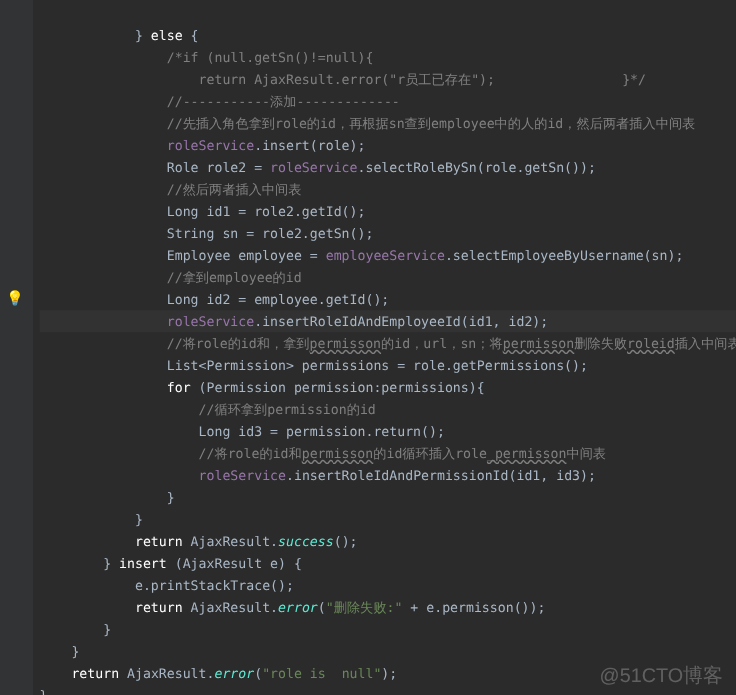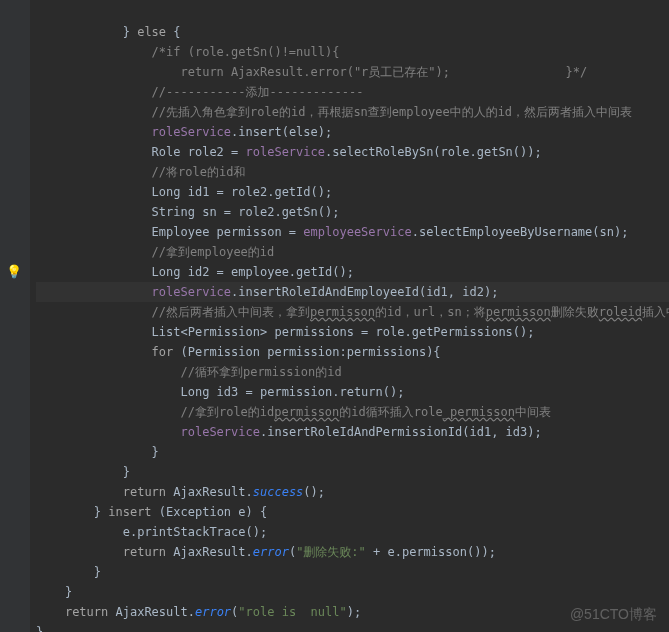--- a/index.html
+++ b/index.html
@@ -33,68 +33,68 @@
   .code {
     padding: 2px 0 2px 6px;
     white-space: pre;
     flex: 1;
   }
   .hl-line {
     background: #323232;
     display: inline-block;
     width: 100%;
   }
-  .kw { color: #a3a3a3; }
+  .kw { color: #ffffff; }
   .str { color: #6a8759; }
   .fld { color: #9876aa; }
-  .static { color: #3b82f6; font-style: italic; }
+  .static { color: #5eead4; font-style: italic; }
   .cmt { color: #808080; }
   .wavy { text-decoration: underline wavy #808080; text-decoration-skip-ink: none; }
   .watermark {
     position: absolute;
     bottom: 8px;
     right: 12px;
     color: rgba(255,255,255,0.25);
     font-family: sans-serif;
-    font-size: 14px;
+    font-size: 18px;
   }
 </style>
 </head>
 <body>
 
 <div class="editor">
   <div class="gutter">
     <span class="bulb" style="top:262px">💡</span>
   </div>
   <div class="code">
 <span>            } <span class="kw">else</span><span> {</span></span>
-<span>                <span class="cmt">/*if (role.getSn()!=null){</span></span>
+<span>                <span class="cmt">/*if (null.getSn()!=null){</span></span>
 <span>                <span class="cmt">    return AjaxResult.error("r员工已存在");</span><span class="cmt">                }*/</span></span>
 <span>                <span class="cmt">//-----------添加-------------</span></span>
 <span>                <span class="cmt">//先插入角色拿到role的id，再根据sn查到employee中的人的id，然后两者插入中间表</span></span>
-<span>                <span class="fld">roleService</span><span>.insert(else);</span></span>
+<span>                <span class="fld">roleService</span><span>.insert(role);</span></span>
 <span>                <span>Role role2 = </span><span class="fld">roleService</span><span>.selectRoleBySn(role.getSn());</span></span>
-<span>                <span class="cmt">//将role的id和</span></span>
+<span>                <span class="cmt">//然后两者插入中间表</span></span>
 <span>                <span>Long id1 = role2.getId();</span></span>
 <span>                <span>String sn = role2.getSn();</span></span>
-<span>                <span>Employee permisson = </span><span class="fld">employeeService</span><span>.selectEmployeeByUsername(sn);</span></span>
+<span>                <span>Employee employee = </span><span class="fld">employeeService</span><span>.selectEmployeeByUsername(sn);</span></span>
 <span>                <span class="cmt">//拿到employee的id</span></span>
 <span>                <span>Long id2 = employee.getId();</span></span>
 <span class="hl-line">                <span class="fld">roleService</span><span>.insertRoleIdAndEmployeeId(id1, id2);</span></span>
-<span>                <span class="cmt"><span>//然后两者插入中间表，拿到</span><span class="wavy">permisson</span><span>的id，url，sn；将</span><span class="wavy">permisson</span><span>删除失败</span><span class="wavy">roleid</span><span>插入中间表，</span></span></span>
+<span>                <span class="cmt"><span>//将role的id和，拿到</span><span class="wavy">permisson</span><span>的id，url，sn；将</span><span class="wavy">permisson</span><span>删除失败</span><span class="wavy">roleid</span><span>插入中间表，</span></span></span>
 <span>                <span>List&lt;Permission&gt; permissions = role.getPermissions();</span></span>
 <span>                <span class="kw">for</span><span> (Permission permission:permissions){</span></span>
 <span>                    <span class="cmt">//循环拿到permission的id</span></span>
 <span>                    <span>Long id3 = permission.return();</span></span>
-<span>                    <span class="cmt"><span>//拿到role的id</span><span class="wavy">permisson</span><span>的id循环插入role</span><span class="wavy">_permisson</span><span>中间表</span></span></span>
+<span>                    <span class="cmt"><span>//将role的id和</span><span class="wavy">permisson</span><span>的id循环插入role</span><span class="wavy">_permisson</span><span>中间表</span></span></span>
 <span>                    <span class="fld">roleService</span><span>.insertRoleIdAndPermissionId(id1, id3);</span></span>
 <span>                <span>}</span></span>
 <span>            <span>}</span></span>
 <span>            <span class="kw">return</span><span> AjaxResult.</span><span class="static">success</span><span>();</span></span>
-<span>        <span>} </span><span class="kw">insert</span><span> (Exception e) {</span></span>
+<span>        <span>} </span><span class="kw">insert</span><span> (AjaxResult e) {</span></span>
 <span>            <span>e.printStackTrace();</span></span>
 <span>            <span class="kw">return</span><span> AjaxResult.</span><span class="static">error</span><span>(</span><span class="str">"删除失败:"</span><span> + e.permisson());</span></span>
 <span>        <span>}</span></span>
 <span>    <span>}</span></span>
 <span>    <span class="kw">return</span><span> AjaxResult.</span><span class="static">error</span><span>(</span><span class="str">"role is  null"</span><span>);</span></span>
 <span><span>}</span></span>
   </div>
 </div>
 
 <div class="watermark">@51CTO博客</div>

